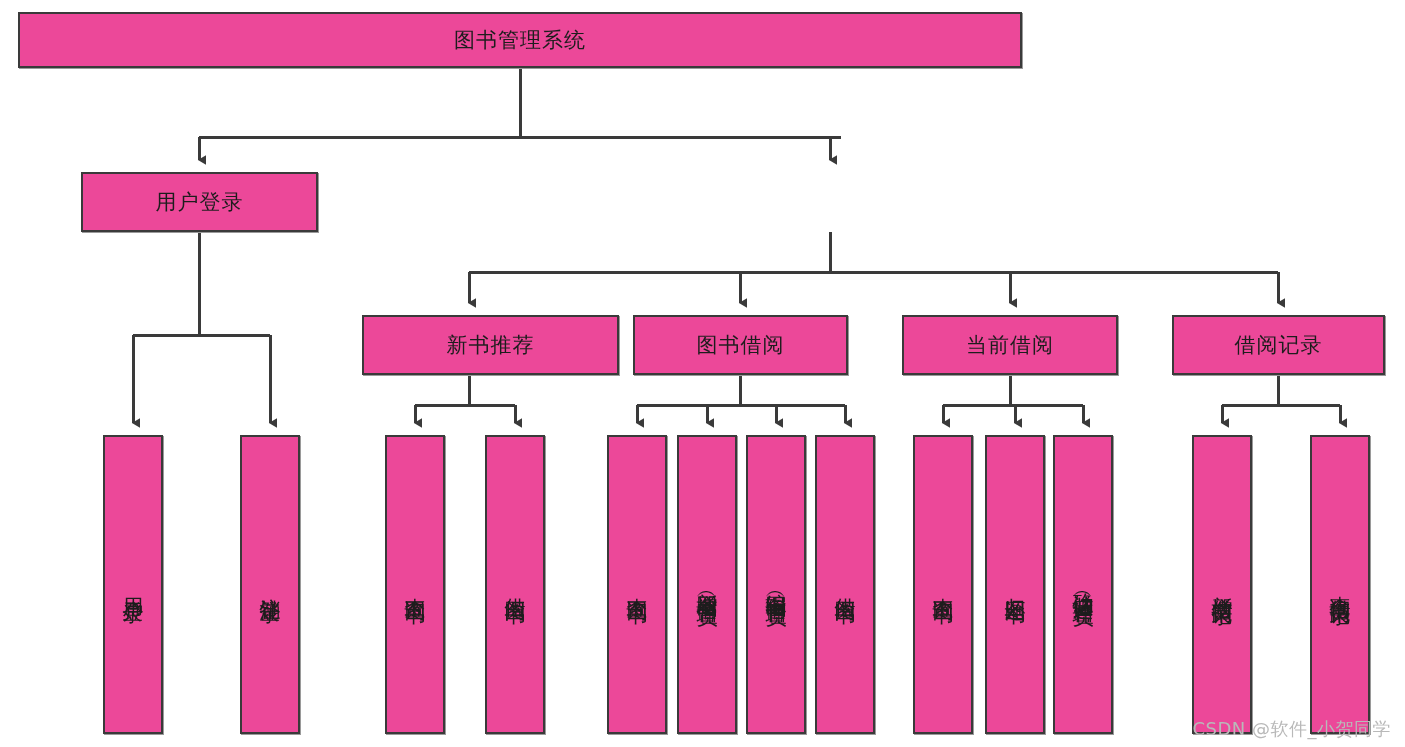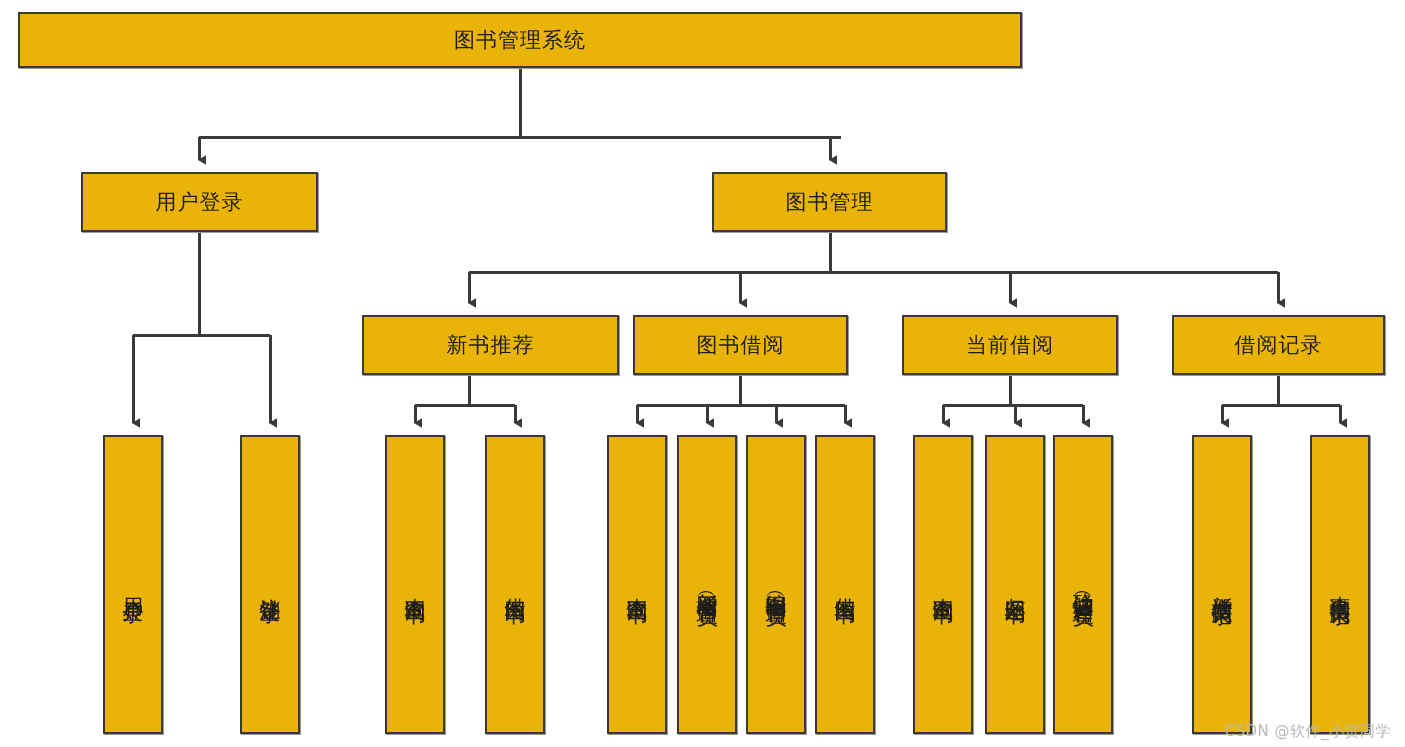--- a/index.html
+++ b/index.html
@@ -16,21 +16,21 @@
   }
   #diagram-root {
     position: absolute;
     left: 0; top: 0;
     width: 1405px;
     height: 747px;
   }
   .node-box {
     position: absolute;
     box-sizing: border-box;
-    background: #eab308;
+    background: #ec4899;
     border: 2px solid #3a3a3a;
     box-shadow: 1px 1px 0 0 #9a9a9a;
   }
   .node-label-h {
     position: absolute;
     left: 0; right: 0; top: 0; bottom: 0;
     display: flex;
     align-items: center;
     justify-content: center;
     font-size: 21px;
@@ -56,21 +56,21 @@
     position: absolute;
     left: 0; top: 0;
     width: 1405px;
     height: 747px;
     pointer-events: none;
   }
   #watermark {
     position: absolute;
     right: 14px;
     bottom: 6px;
-    font-size: 15px;
+    font-size: 18px;
     color: #b9b9b9;
     white-space: nowrap;
     letter-spacing: 0.5px;
   }
 </style>
 </head>
 <body>
 
 <div id="diagram-root">
 
@@ -124,23 +124,20 @@
     </g>
   </svg>
 
   <div class="node-box" style="left: 18px; top: 12px; width: 1004px; height: 56px;">
     <span class="node-label-h">图书管理系统</span>
   </div>
 
   <div class="node-box" style="left: 81px; top: 172px; width: 237px; height: 60px;">
     <span class="node-label-h">用户登录</span>
   </div>
-  <div class="node-box" style="left: 712px; top: 172px; width: 235px; height: 60px;">
-    <span class="node-label-h">图书管理</span>
-  </div>
 
   <div class="node-box" style="left: 362px; top: 315px; width: 257px; height: 60px;">
     <span class="node-label-h">新书推荐</span>
   </div>
   <div class="node-box" style="left: 633px; top: 315px; width: 215px; height: 60px; text-align: right;">
     <span class="node-label-h">图书借阅</span>
   </div>
   <div class="node-box" style="left: 902px; top: 315px; width: 216px; height: 60px;">
     <span class="node-label-h">当前借阅</span>
   </div>

